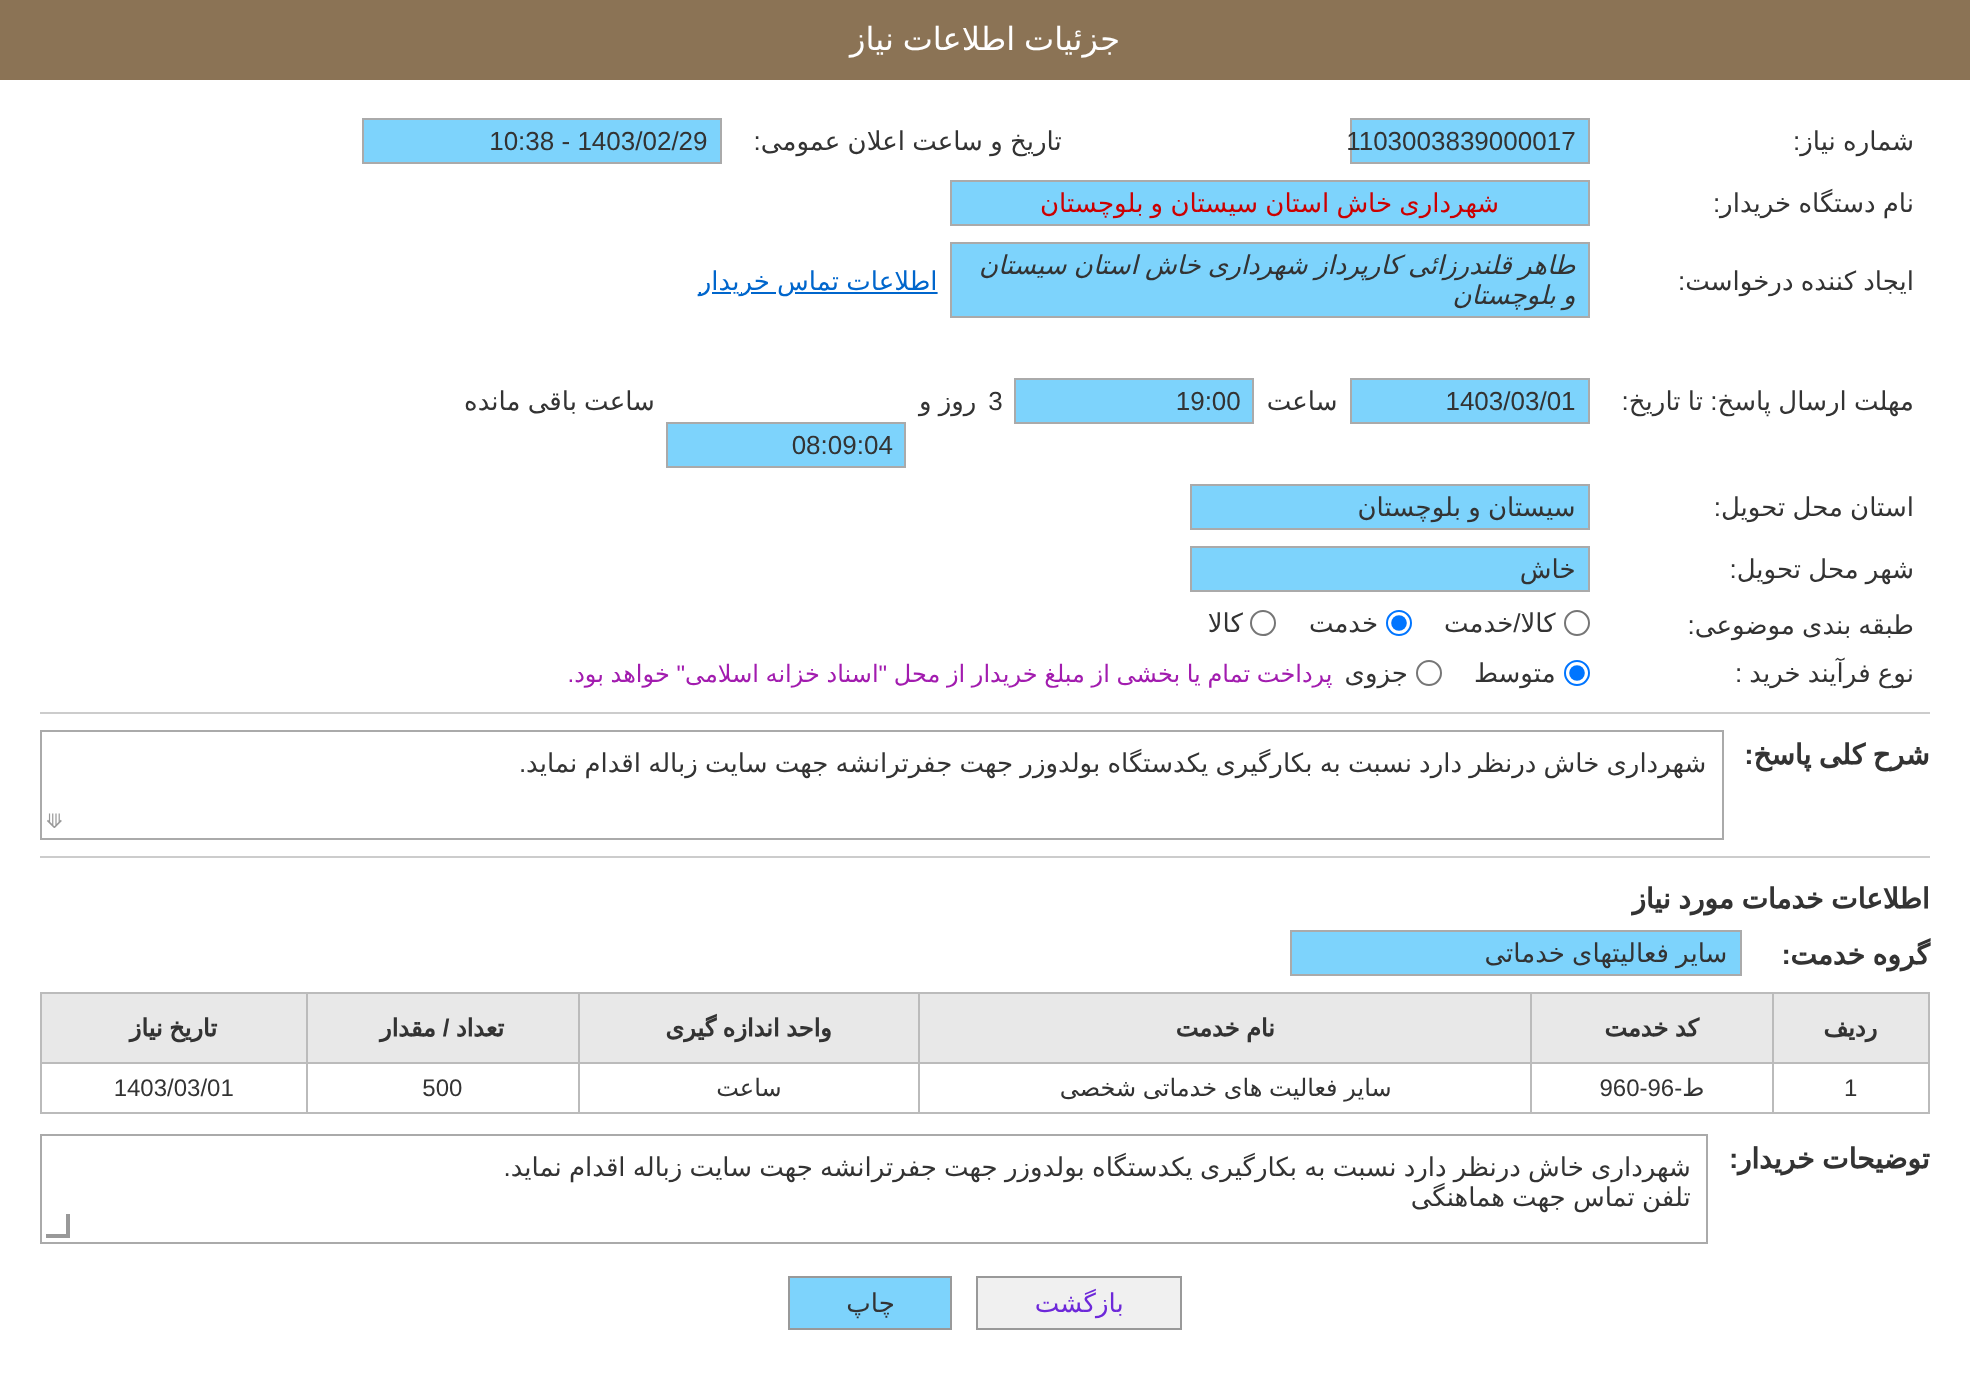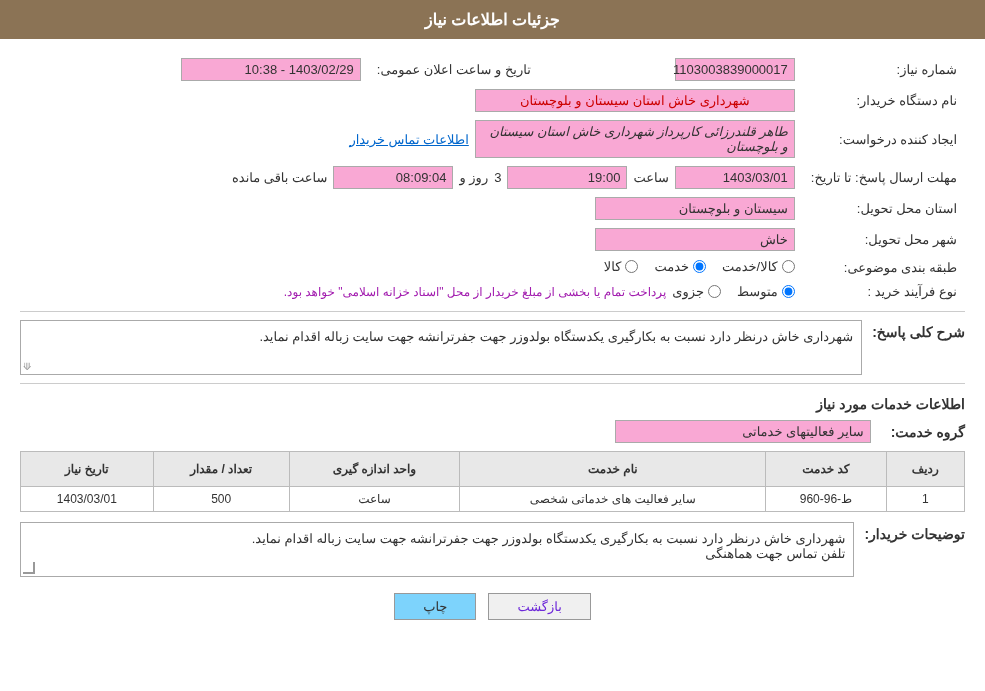--- a/index.html
+++ b/index.html
@@ -16,21 +16,21 @@
       background: #fff;
       margin: 0 auto;
       padding: 0;
     }
     .header-bar {
       background: #8B7355;
       color: #fff;
       text-align: center;
       padding: 10px 0;
       font-size: 16px;
-      font-weight: bold;
+      font-weight: normal;
     }
     .content-area {
       padding: 15px 20px;
     }
     .info-table {
       width: 100%;
       border-collapse: collapse;
       margin-bottom: 8px;
     }
     .info-table td {
@@ -43,21 +43,21 @@
       color: #333;
       font-weight: normal;
       width: 120px;
     }
     .value-cell {
       text-align: right;
     }
     .input-box {
       border: 1px solid #aaa;
       padding: 3px 6px;
-      background: #f9a8d4;
+      background: #7dd3fc;
       min-width: 120px;
       display: inline-block;
       text-align: right;
     }
     .input-small {
       width: 120px;
     }
     .link-blue {
       color: #0066cc;
       text-decoration: underline;
@@ -262,21 +262,21 @@
 
       <tr>
         <td class="label-cell">مهلت ارسال پاسخ: تا تاریخ:</td>
         <td class="value-cell" colspan="3">
           <div class="row-flex">
             <span class="input-box input-small">1403/03/01</span>
             <span>ساعت</span>
             <span class="input-box" style="width:70px;">19:00</span>
             <span>3</span>
             <span>روز و</span>
-            <span class="input-box" style="width:90px;">08:09:04</span>
+            <span class="input-box" style="width:90px;margin-top:44px;">08:09:04</span>
             <span>ساعت باقی مانده</span>
           </div>
         </td>
       </tr>
 
       <tr>
         <td class="label-cell">استان محل تحویل:</td>
         <td class="value-cell" colspan="3">
           <span class="input-box" style="width:200px;">سیستان و بلوچستان</span>
         </td>
@@ -342,21 +342,21 @@
       </div>
     </div>
 
     <hr class="divider">
 
     <div class="services-section">
       <div class="services-label">اطلاعات خدمات مورد نیاز</div>
 
       <div class="group-row">
         <span class="group-label main-label">گروه خدمت:</span>
-        <span class="input-box" style="width:256px;padding-left:44px;">سایر فعالیتهای خدماتی</span>
+        <span class="input-box" style="width:226px;padding-left:44px;">سایر فعالیتهای خدماتی</span>
       </div>
 
       <table class="services-table">
         <thead>
           <tr>
             <th>ردیف</th>
             <th>کد خدمت</th>
             <th>نام خدمت</th>
             <th>واحد اندازه گیری</th>
             <th>تعداد / مقدار</th>

